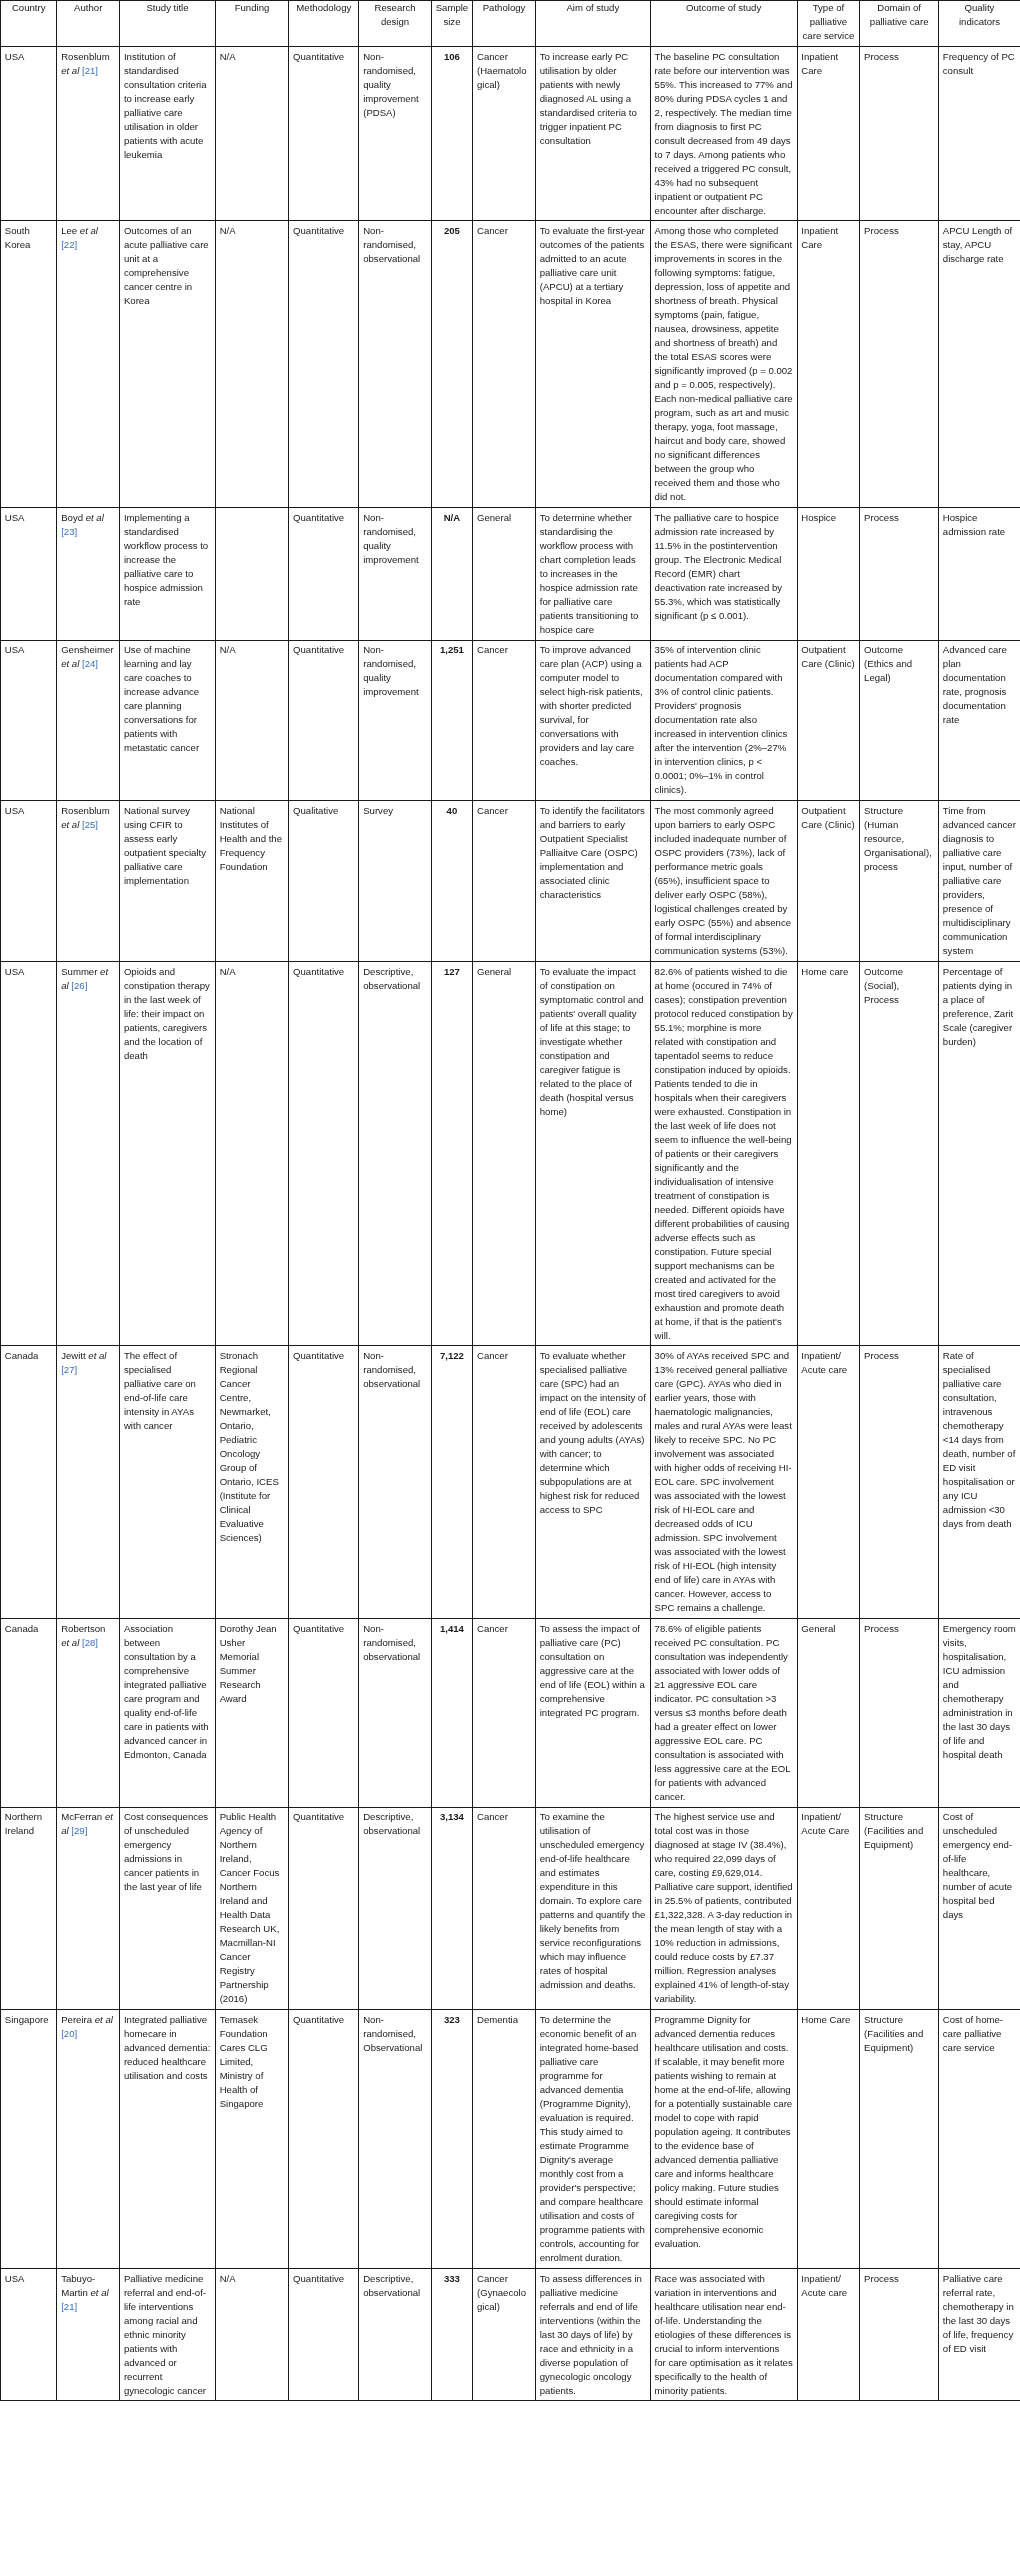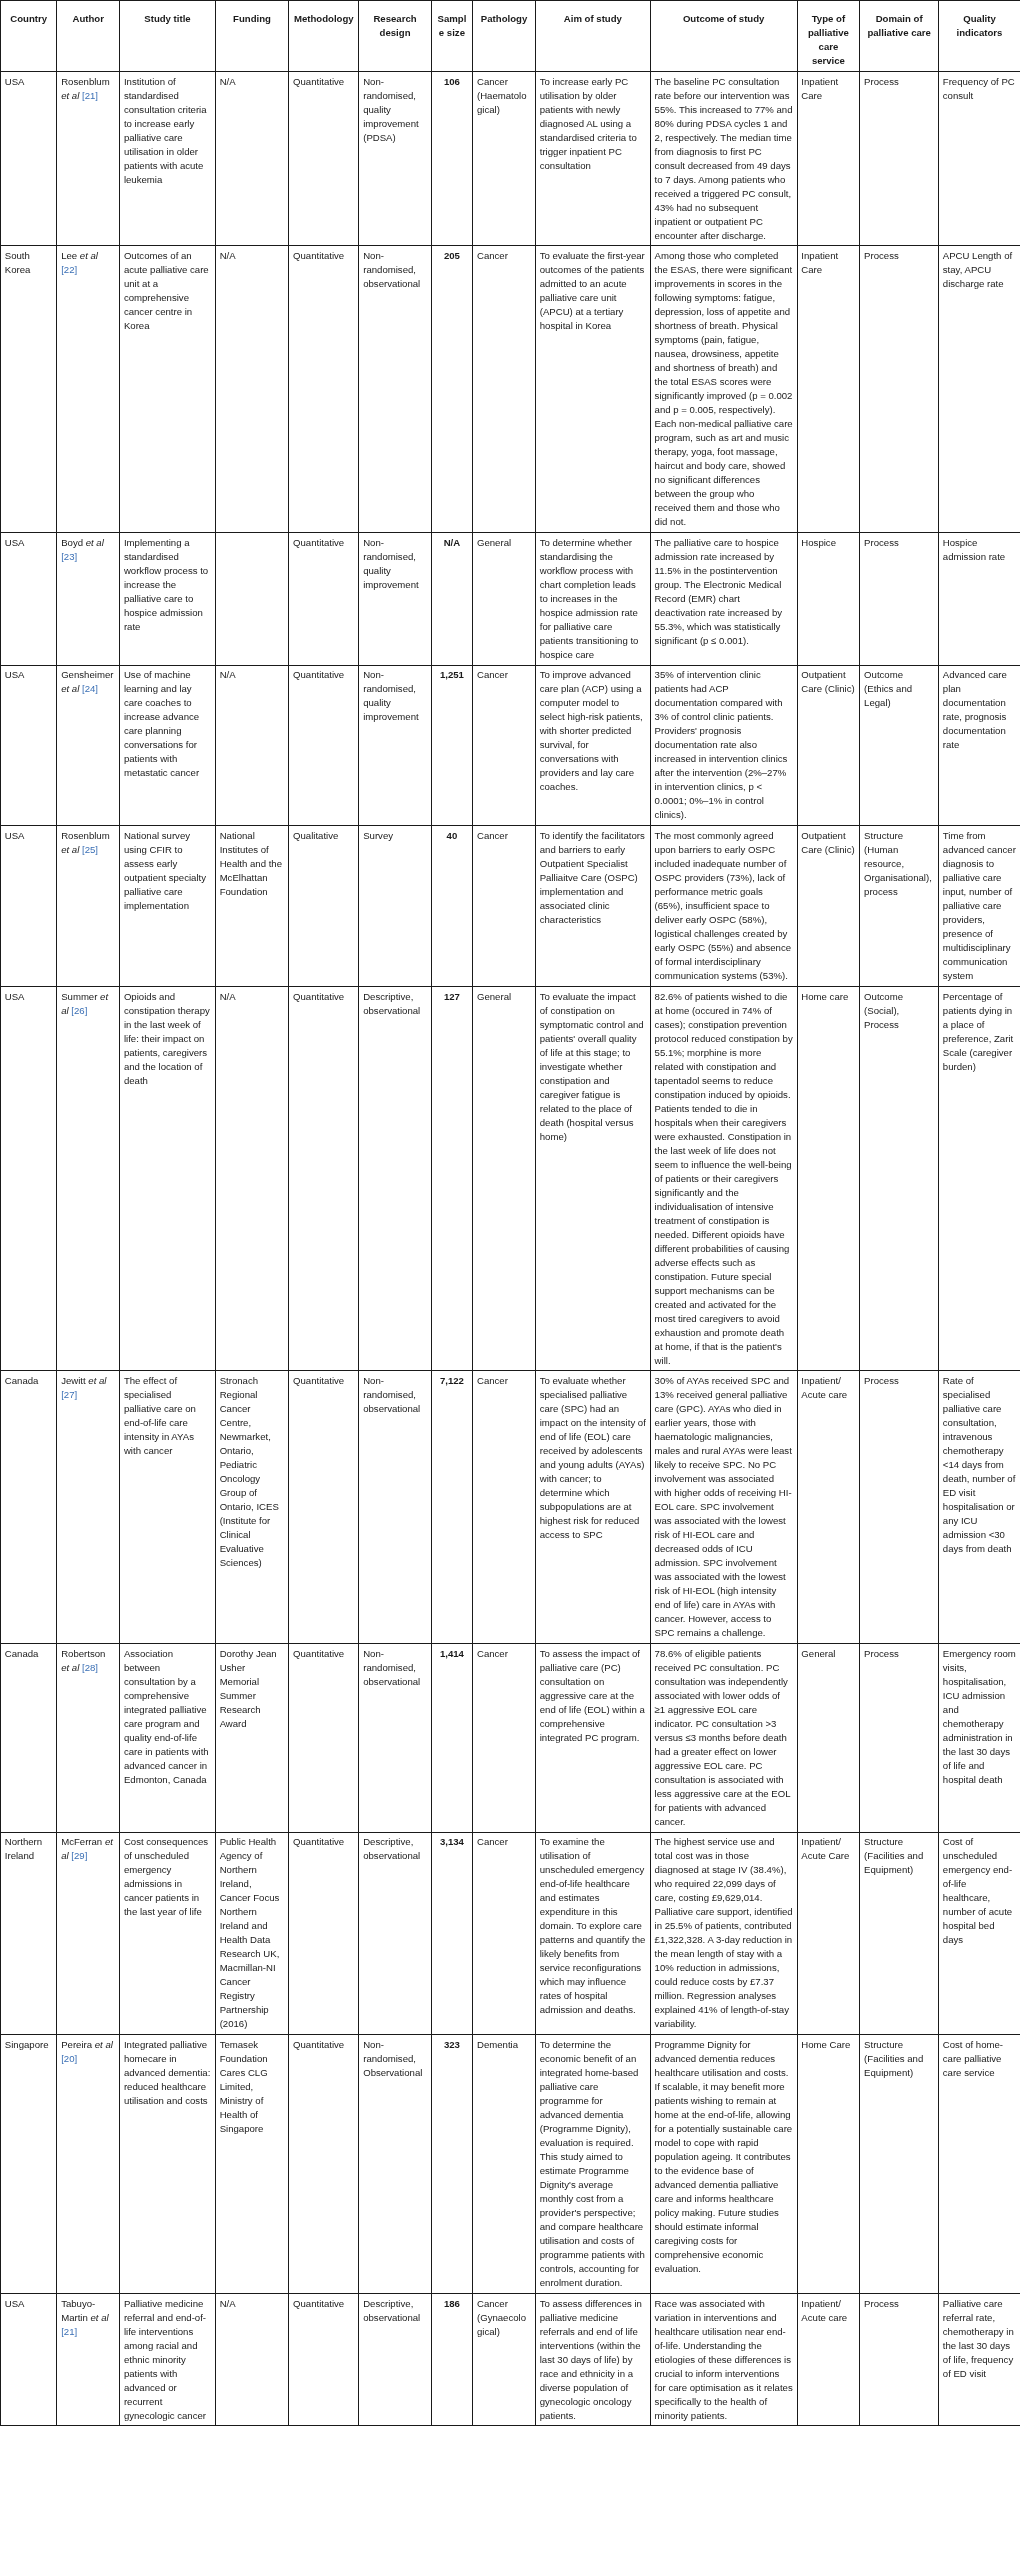--- a/index.html
+++ b/index.html
@@ -12,24 +12,24 @@
       line-height: 14px;
     }
     table.studies th, table.studies td {
       border: 0.9px solid #1a1a1a;
       vertical-align: top;
       padding: 2.8px 3.8px 2.8px 3.8px;
       word-wrap: break-word;
       overflow-wrap: break-word;
     }
     table.studies th {
-      font-weight: bold;
+      font-weight: normal;
       text-align: center;
       height: 38px;
-      padding-top: 11px;
+      padding-top: 0;
     }
     td.num { text-align: center; font-weight: bold; }
     .ref { color: #3a6fb5; }
     .etal { font-style: italic; }
     col.c-country { width: 53px; }
     col.c-author { width: 59px; }
     col.c-title { width: 90px; }
     col.c-funding { width: 69px; }
     col.c-method { width: 66px; }
     col.c-design { width: 68px; }
@@ -135,21 +135,21 @@
         <td>To improve advanced care plan (ACP) using a computer model to select high-risk patients, with shorter predicted survival, for conversations with providers and lay care coaches.</td>
         <td>35% of intervention clinic patients had ACP documentation compared with 3% of control clinic patients. Providers' prognosis documentation rate also increased in intervention clinics after the intervention (2%–27% in intervention clinics, p &lt; 0.0001; 0%–1% in control clinics).</td>
         <td>Outpatient Care (Clinic)</td>
         <td>Outcome (Ethics and Legal)</td>
         <td>Advanced care plan documentation rate, prognosis documentation rate</td>
       </tr>
       <tr>
         <td>USA</td>
         <td><span>Rosenblum</span> <span class="etal">et al</span> <span class="ref">[25]</span></td>
         <td>National survey using CFIR to assess early outpatient specialty palliative care implementation</td>
-        <td>National Institutes of Health and the McElhattan Foundation</td>
+        <td>National Institutes of Health and the Frequency Foundation</td>
         <td>Qualitative</td>
         <td>Survey</td>
         <td class="num">40</td>
         <td>Cancer</td>
         <td>To identify the facilitators and barriers to early Outpatient Specialist Palliaitve Care (OSPC) implementation and associated clinic characteristics</td>
         <td>The most commonly agreed upon barriers to early OSPC included inadequate number of OSPC providers (73%), lack of performance metric goals (65%), insufficient space to deliver early OSPC (58%), logistical challenges created by early OSPC (55%) and absence of formal interdisciplinary communication systems (53%).</td>
         <td>Outpatient Care (Clinic)</td>
         <td>Structure (Human resource, Organisational), process</td>
         <td>Time from advanced cancer diagnosis to palliative care input, number of palliative care providers, presence of multidisciplinary communication system</td>
       </tr>
@@ -228,21 +228,21 @@
         <td>Structure (Facilities and Equipment)</td>
         <td>Cost of home-care palliative care service</td>
       </tr>
       <tr>
         <td>USA</td>
         <td><span>Tabuyo-Martin</span> <span class="etal">et al</span> <span class="ref">[21]</span></td>
         <td>Palliative medicine referral and end-of-life interventions among racial and ethnic minority patients with advanced or recurrent gynecologic cancer</td>
         <td>N/A</td>
         <td>Quantitative</td>
         <td>Descriptive, observational</td>
-        <td class="num">186</td>
+        <td class="num">333</td>
         <td>Cancer (Gynaecological)</td>
         <td>To assess differences in palliative medicine referrals and end of life interventions (within the last 30 days of life) by race and ethnicity in a diverse population of gynecologic oncology patients.</td>
         <td>Race was associated with variation in interventions and healthcare utilisation near end-of-life. Understanding the etiologies of these differences is crucial to inform interventions for care optimisation as it relates specifically to the health of minority patients.</td>
         <td>Inpatient/ Acute care</td>
         <td>Process</td>
         <td>Palliative care referral rate, chemotherapy in the last 30 days of life, frequency of ED visit</td>
       </tr>
     </tbody>
 </table>
 

